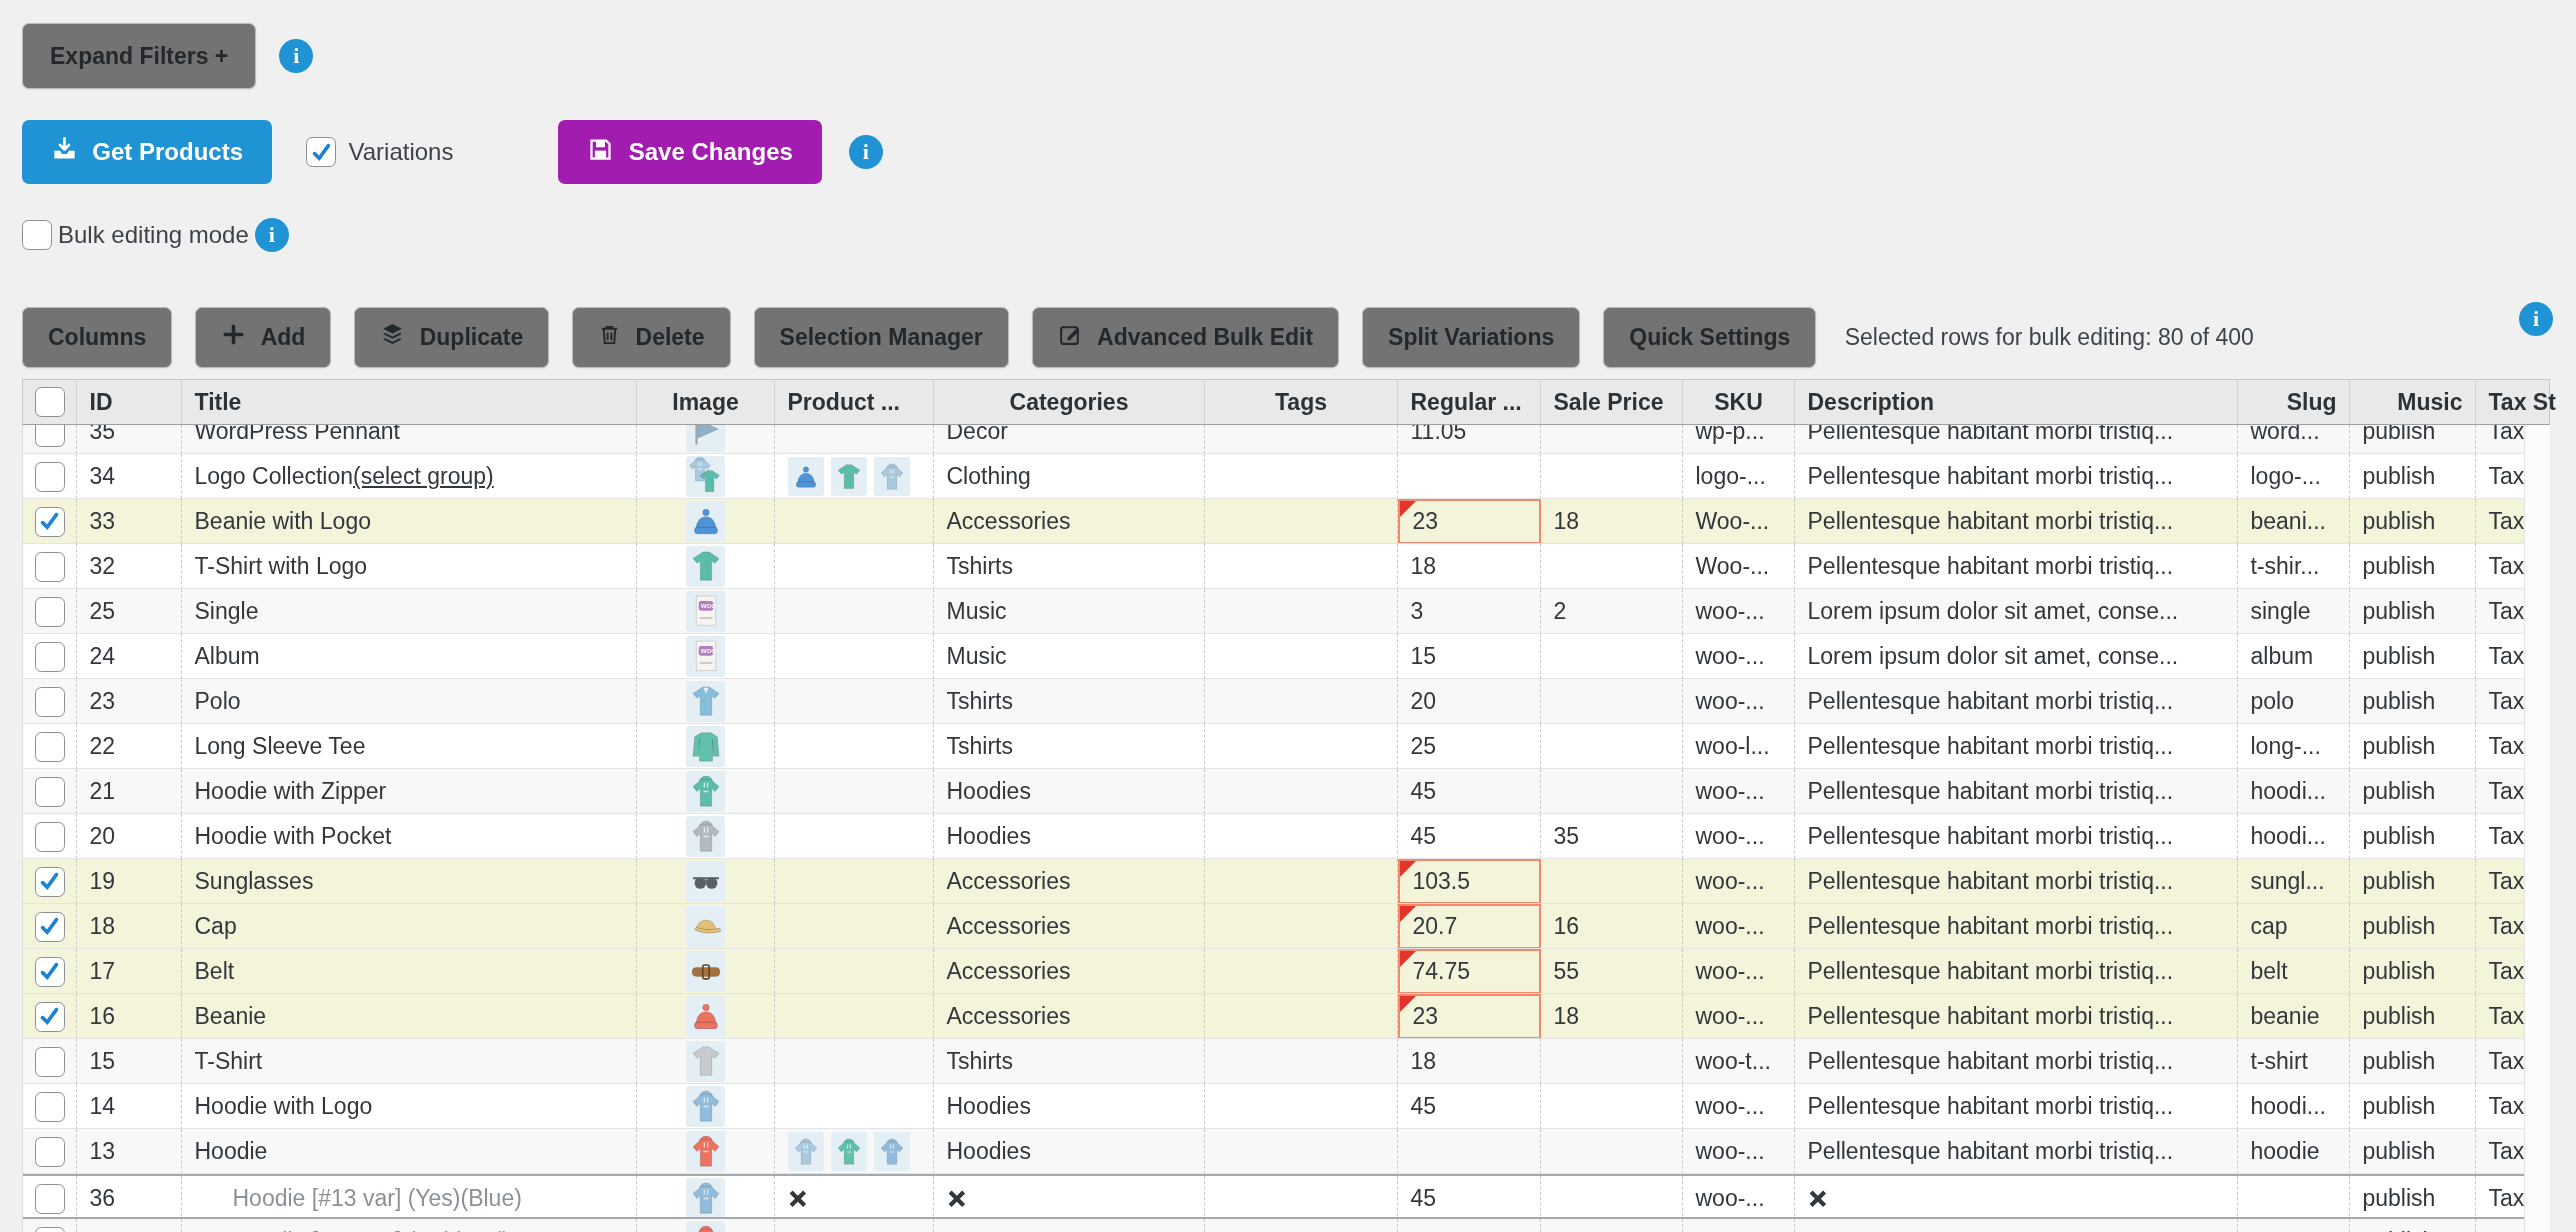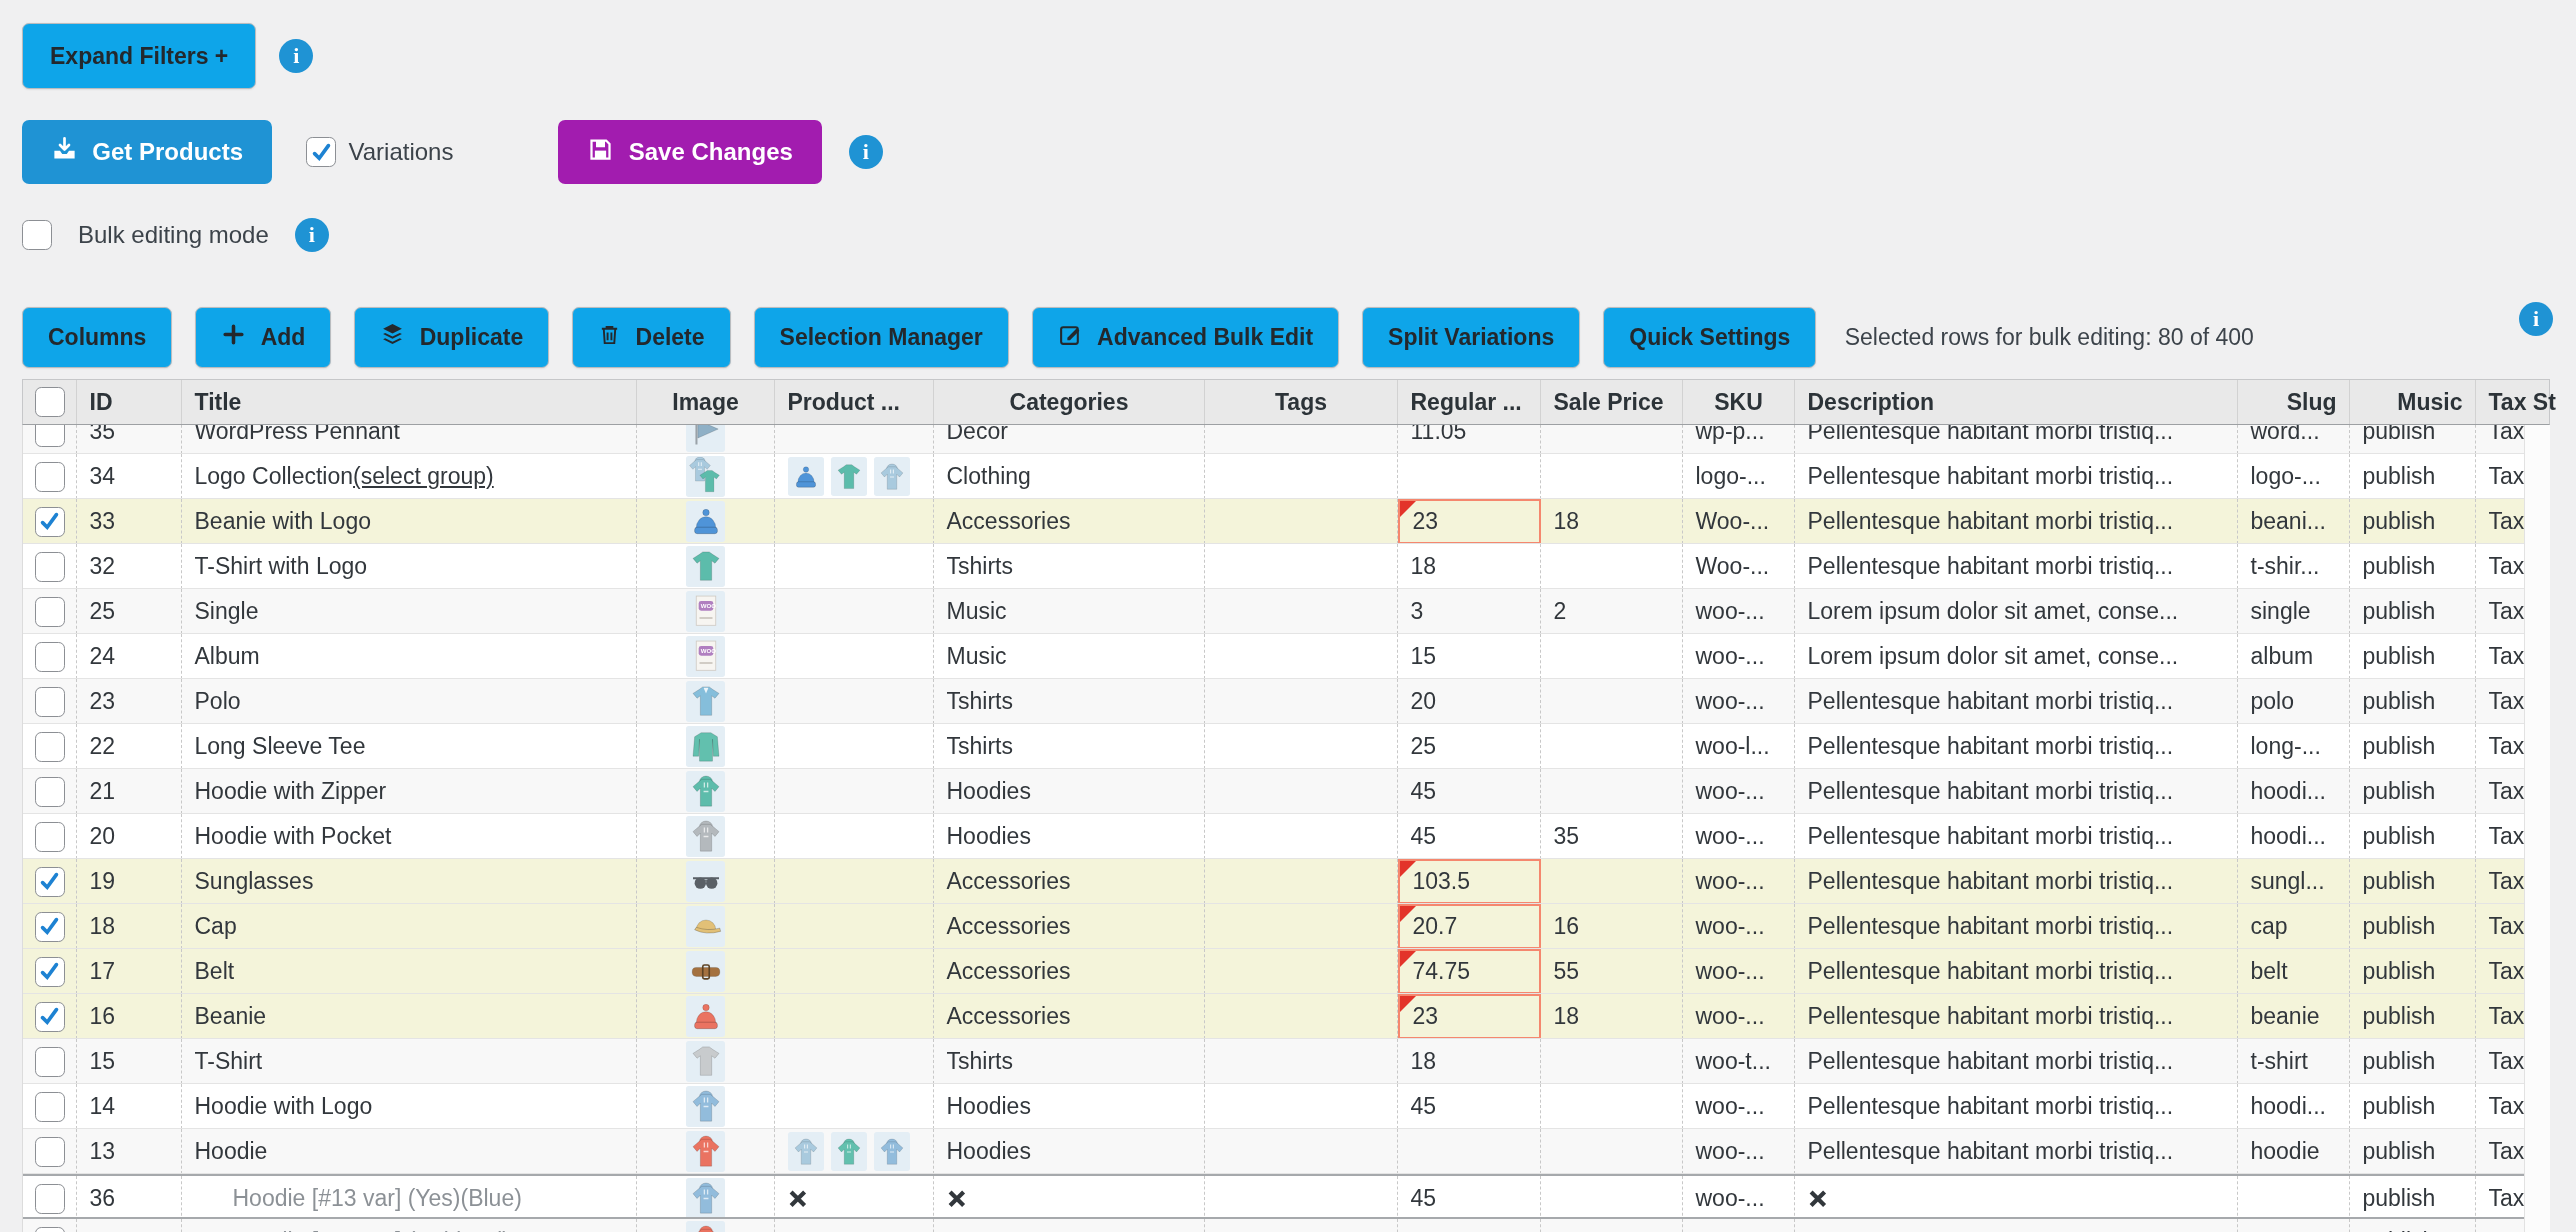--- a/index.html
+++ b/index.html
@@ -1,36 +1,36 @@
 <!DOCTYPE html>
 <html style="font-size:14.3px"><head>
 <meta charset="utf-8">
 <style>
   html,body{margin:0;padding:0;background:#f0f0f1;}
   #app{position:relative;width:2576px;height:1233px;background:#f0f0f1;
        font-family:"Liberation Sans",sans-serif;color:#32373c;overflow:hidden;}
 
   
-  .btn-white{display:inline-flex;align-items:center;gap:14.3px;background:#0ea5e9;
+  .btn-white{display:inline-flex;align-items:center;gap:14.3px;background:#737373;
     border:0.9px solid #b9bcbf;border-radius:7.1px;font-weight:bold;font-size:23px;
     color:#23282d;padding:0 27px;height:63px;box-shadow:0 0.9px 1.8px rgba(0,0,0,.07);
     white-space:nowrap;cursor:pointer;}
   .btn-blue{display:inline-flex;align-items:center;gap:14.3px;border:none;border-radius:7.1px;
     font-weight:bold;font-size:24px;color:#fff;padding:0 29px;height:64px;cursor:pointer;}
   .info-icon{width:34px;height:34px;border-radius:50%;color:#fff;display:inline-flex;
     align-items:center;justify-content:center;font-weight:bold;font-size:22px;
     font-family:"Liberation Serif",serif;flex:0 0 auto;}
   .cb{width:30px;height:30px;border:1.8px solid #8c8f94;border-radius:6.3px;background:#fff;
     display:inline-flex;align-items:center;justify-content:center;box-sizing:border-box;flex:0 0 auto;}
   .ctl-label{font-size:24px;color:#3c434a;}
 
   
   .bar1{position:absolute;left:22px;top:23px;display:flex;align-items:center;gap:23px;}
   .bar2{position:absolute;left:22px;top:120px;display:flex;align-items:center;}
-  .bar3{position:absolute;left:22px;top:218px;display:flex;align-items:center;gap:26px;}
+  .bar3{position:absolute;left:22px;top:218px;display:flex;align-items:center;gap:6px;}
   .toolbar{position:absolute;left:22px;top:307px;display:flex;align-items:center;gap:23px;}
   .toolbar .btn-white{height:61px;padding:0 25px;}
   .sel-text{font-size:23px;color:#3c434a;margin-left:5.4px;white-space:nowrap;}
 
   
   .tablewrap{position:absolute;left:22px;top:379px;width:2528px;height:854px;background:#eab308;}
   .thead{display:flex;height:46px;background:#e9e9e9;border:0.9px solid #c6c7c9;
     border-bottom:1.8px solid #9da0a3;box-sizing:border-box;}
   .th{font-weight:bold;font-size:23px;color:#2c3338;display:flex;align-items:center;
     padding:0 12.5px;border-right:0.9px solid #d2d2d2;box-sizing:border-box;

